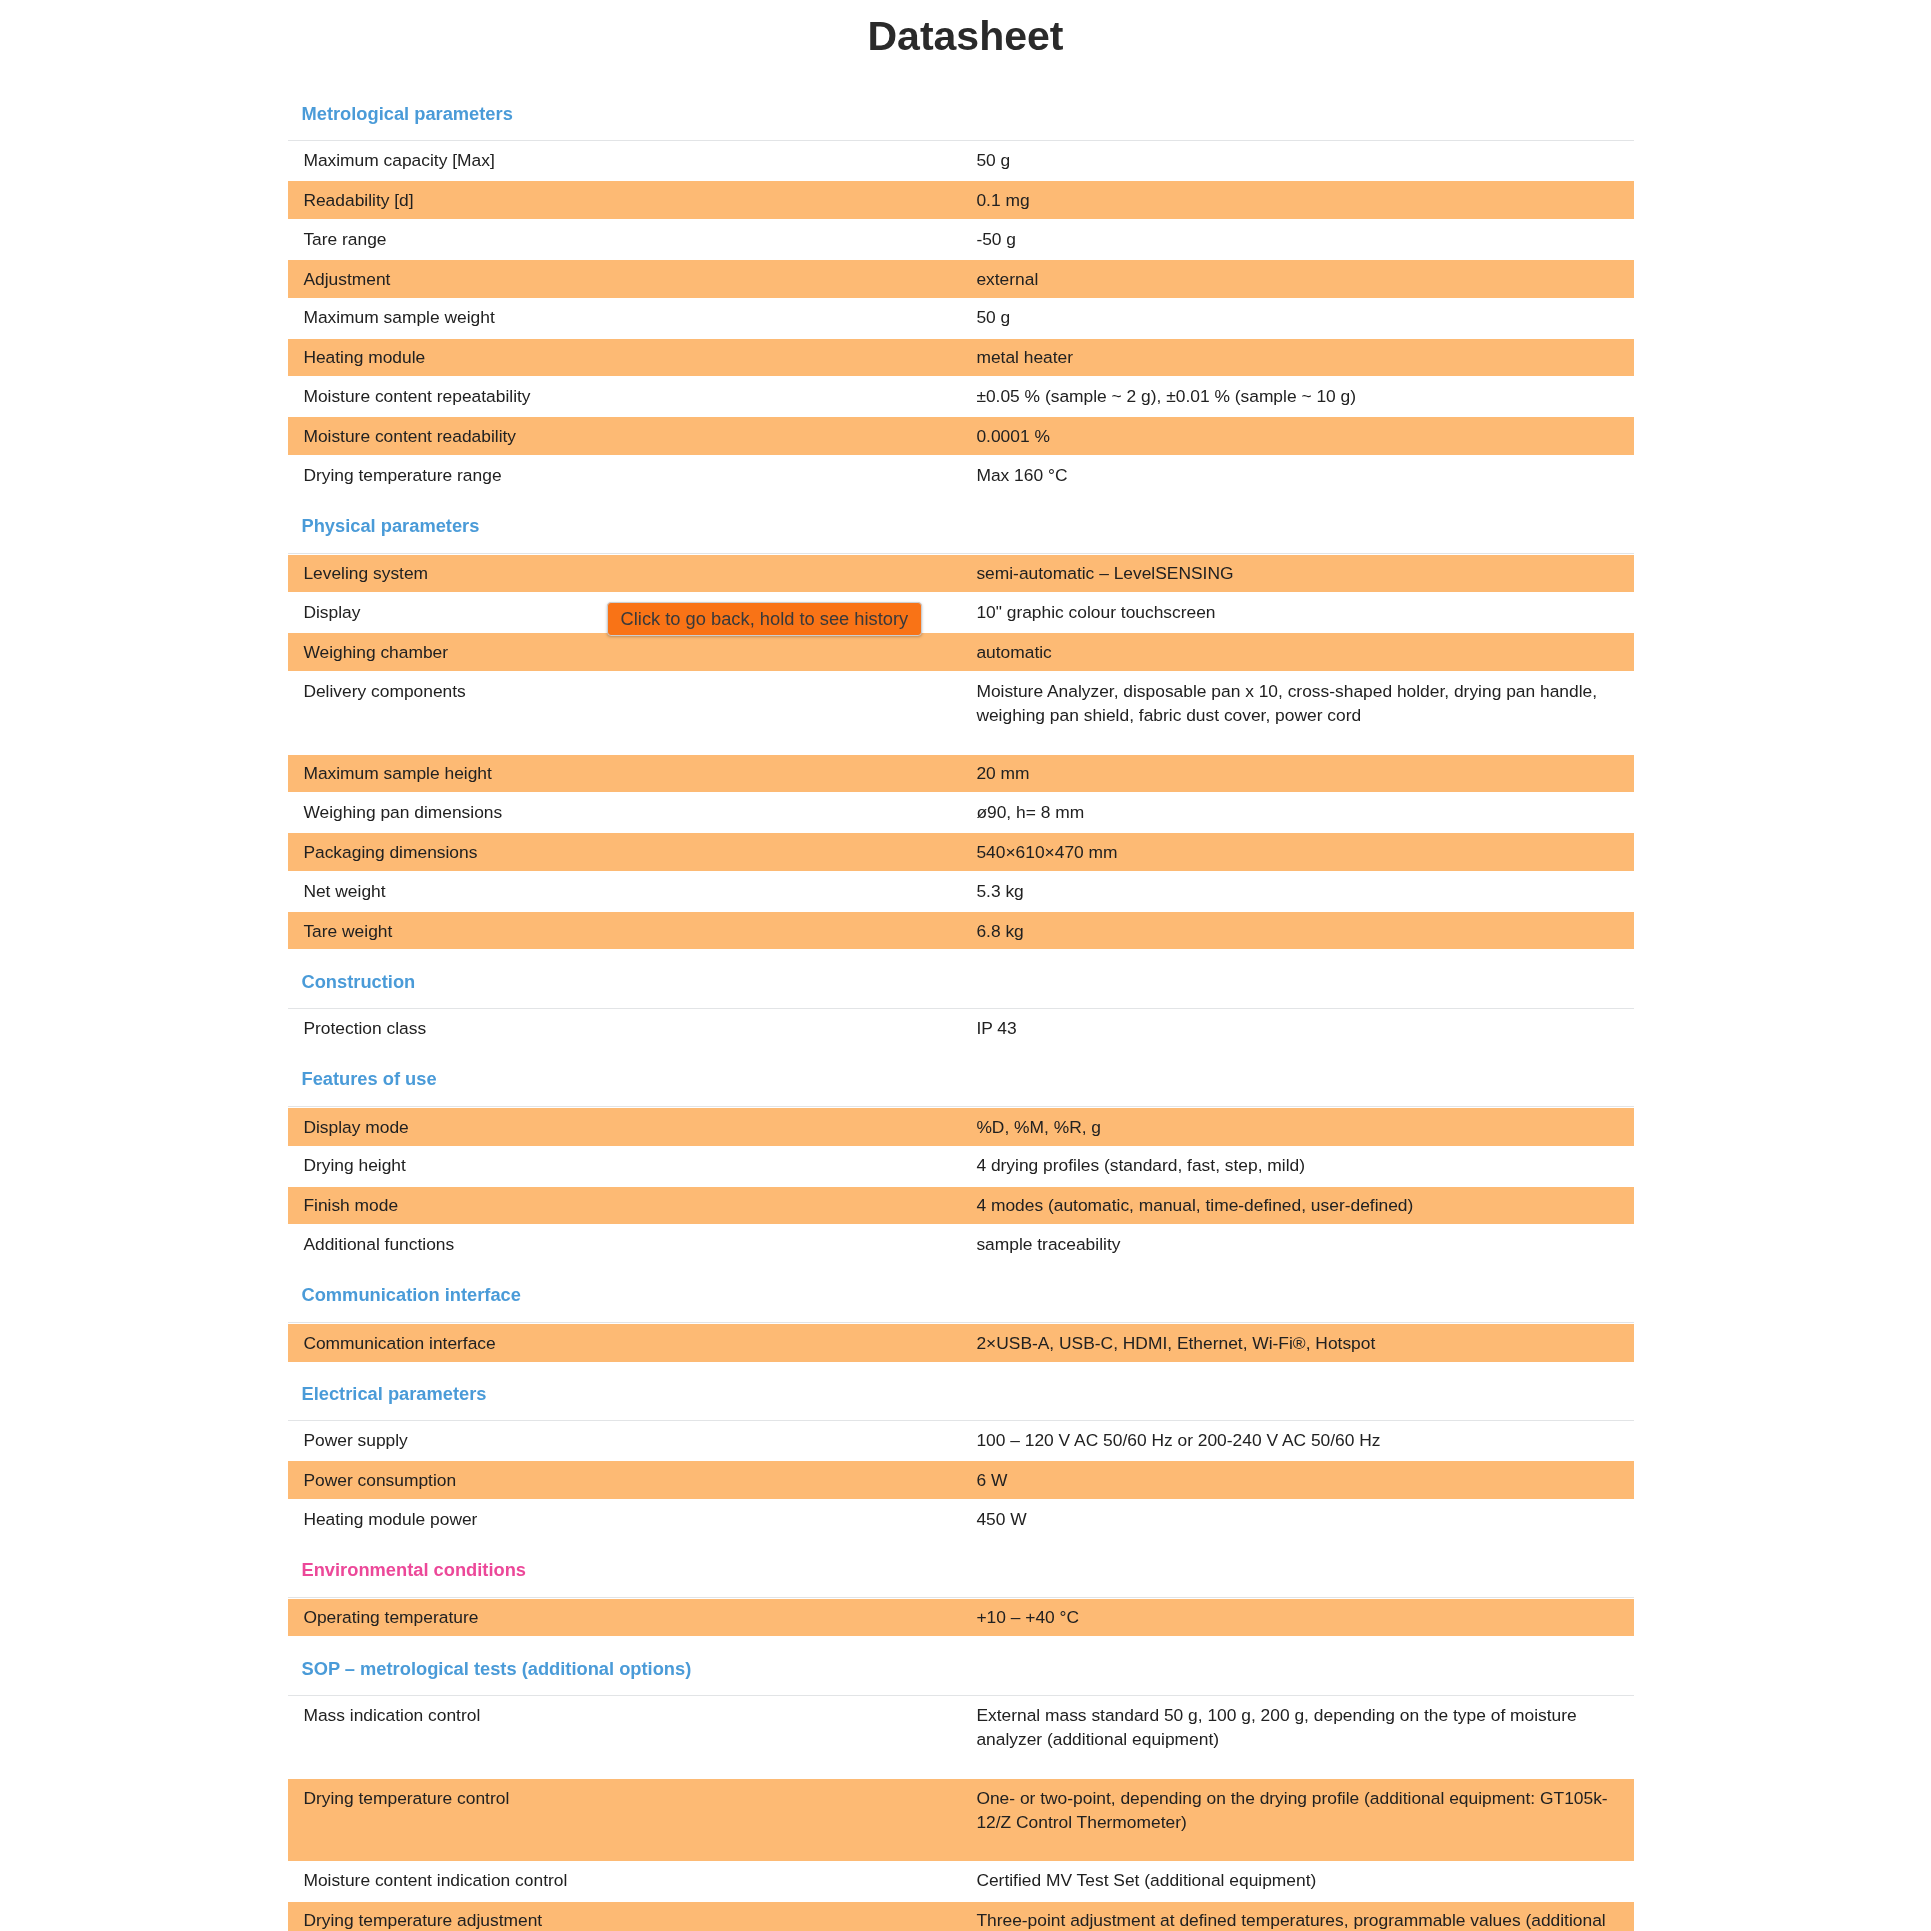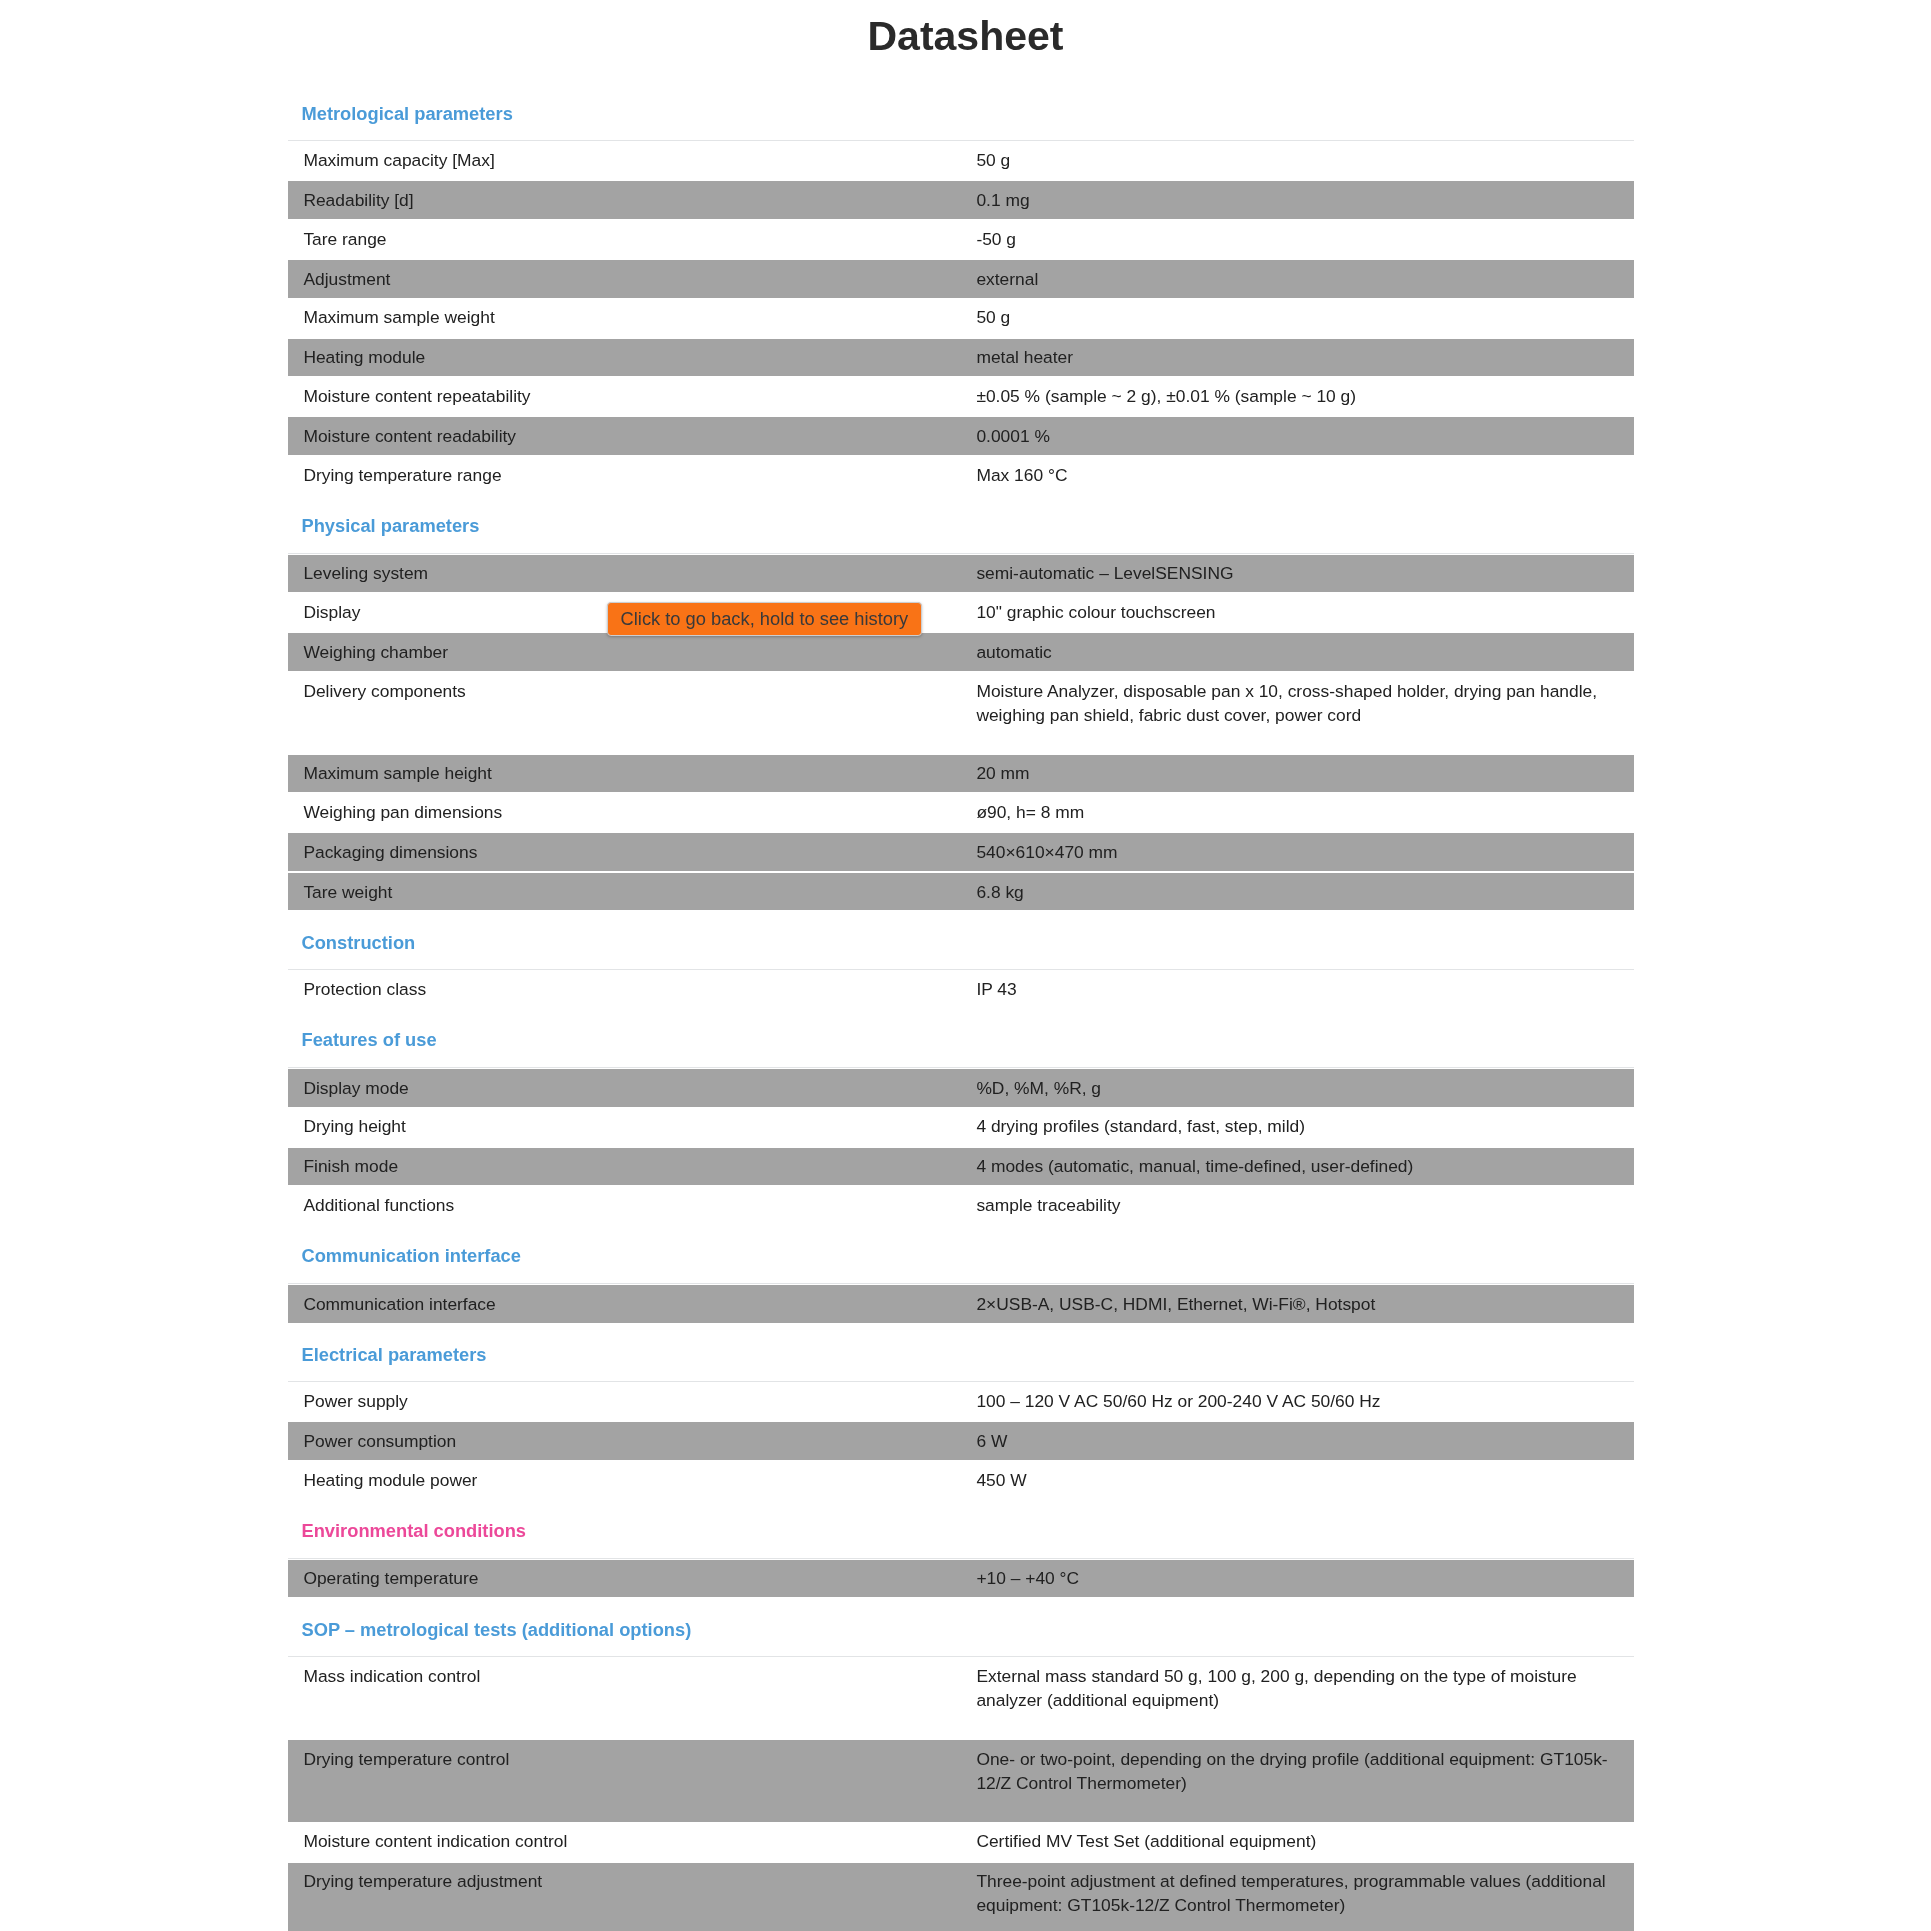--- a/index.html
+++ b/index.html
@@ -39,21 +39,21 @@
   .rows {
     border-top: 1px solid #e2e4e6;
   }
   .row {
     display: flex;
     align-items: stretch;
     min-height: 39px;
     box-sizing: border-box;
   }
   .row.alt {
-    background: #a3a3a3;
+    background: #fdba74;
     border-top: 1.9px solid #ffffff;
     border-bottom: 1.9px solid #ffffff;
   }
   .cell {
     flex: 0 0 50%;
     box-sizing: border-box;
     padding: 6.8px 15.4px;
     font-size: 17.4px;
     line-height: 24px;
   }
@@ -147,20 +147,24 @@
           <div class="cell value">20 mm</div>
         </div>
         <div class="row">
           <div class="cell label">Weighing pan dimensions</div>
           <div class="cell value">ø90, h= 8 mm</div>
         </div>
         <div class="row alt">
           <div class="cell label">Packaging dimensions</div>
           <div class="cell value">540×610×470 mm</div>
         </div>
+        <div class="row">
+          <div class="cell label">Net weight</div>
+          <div class="cell value">5.3 kg</div>
+        </div>
         <div class="row alt">
           <div class="cell label">Tare weight</div>
           <div class="cell value">6.8 kg</div>
         </div>
       </div>
     </section>
     <section class="spec-section">
       <h2 class="section-title" style="color: rgb(74, 155, 216);">Construction</h2>
       <div class="rows">
         <div class="row">

